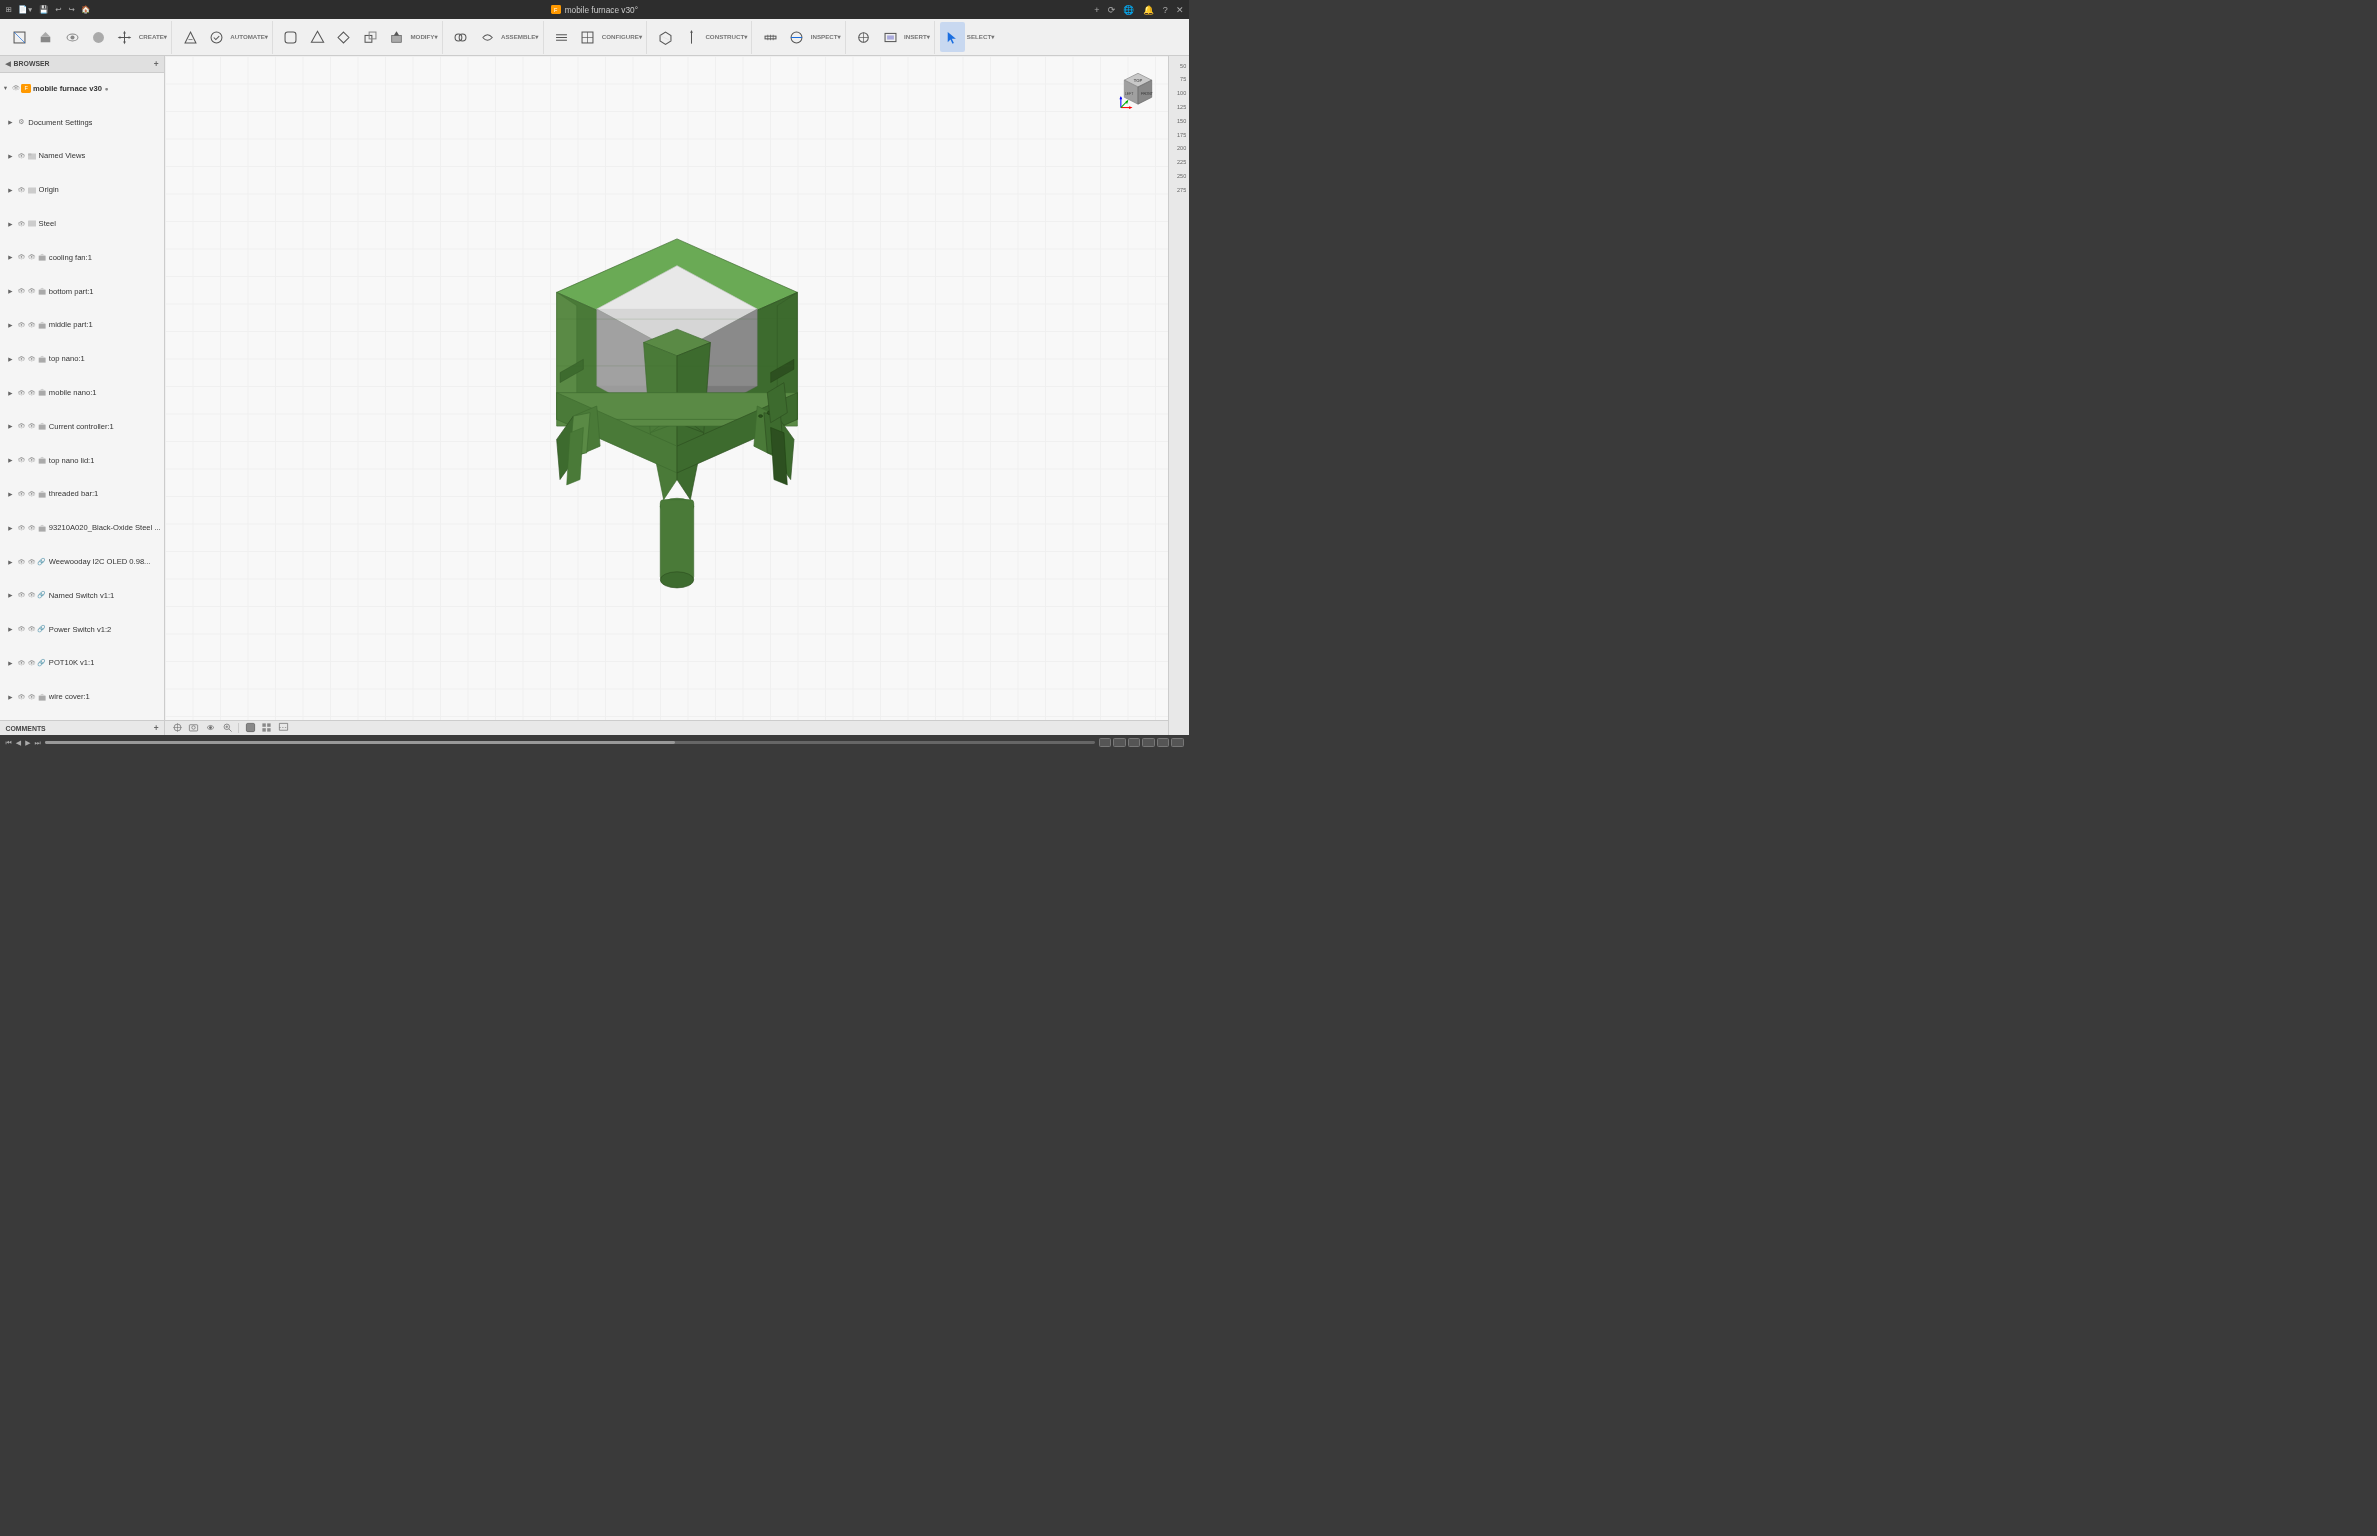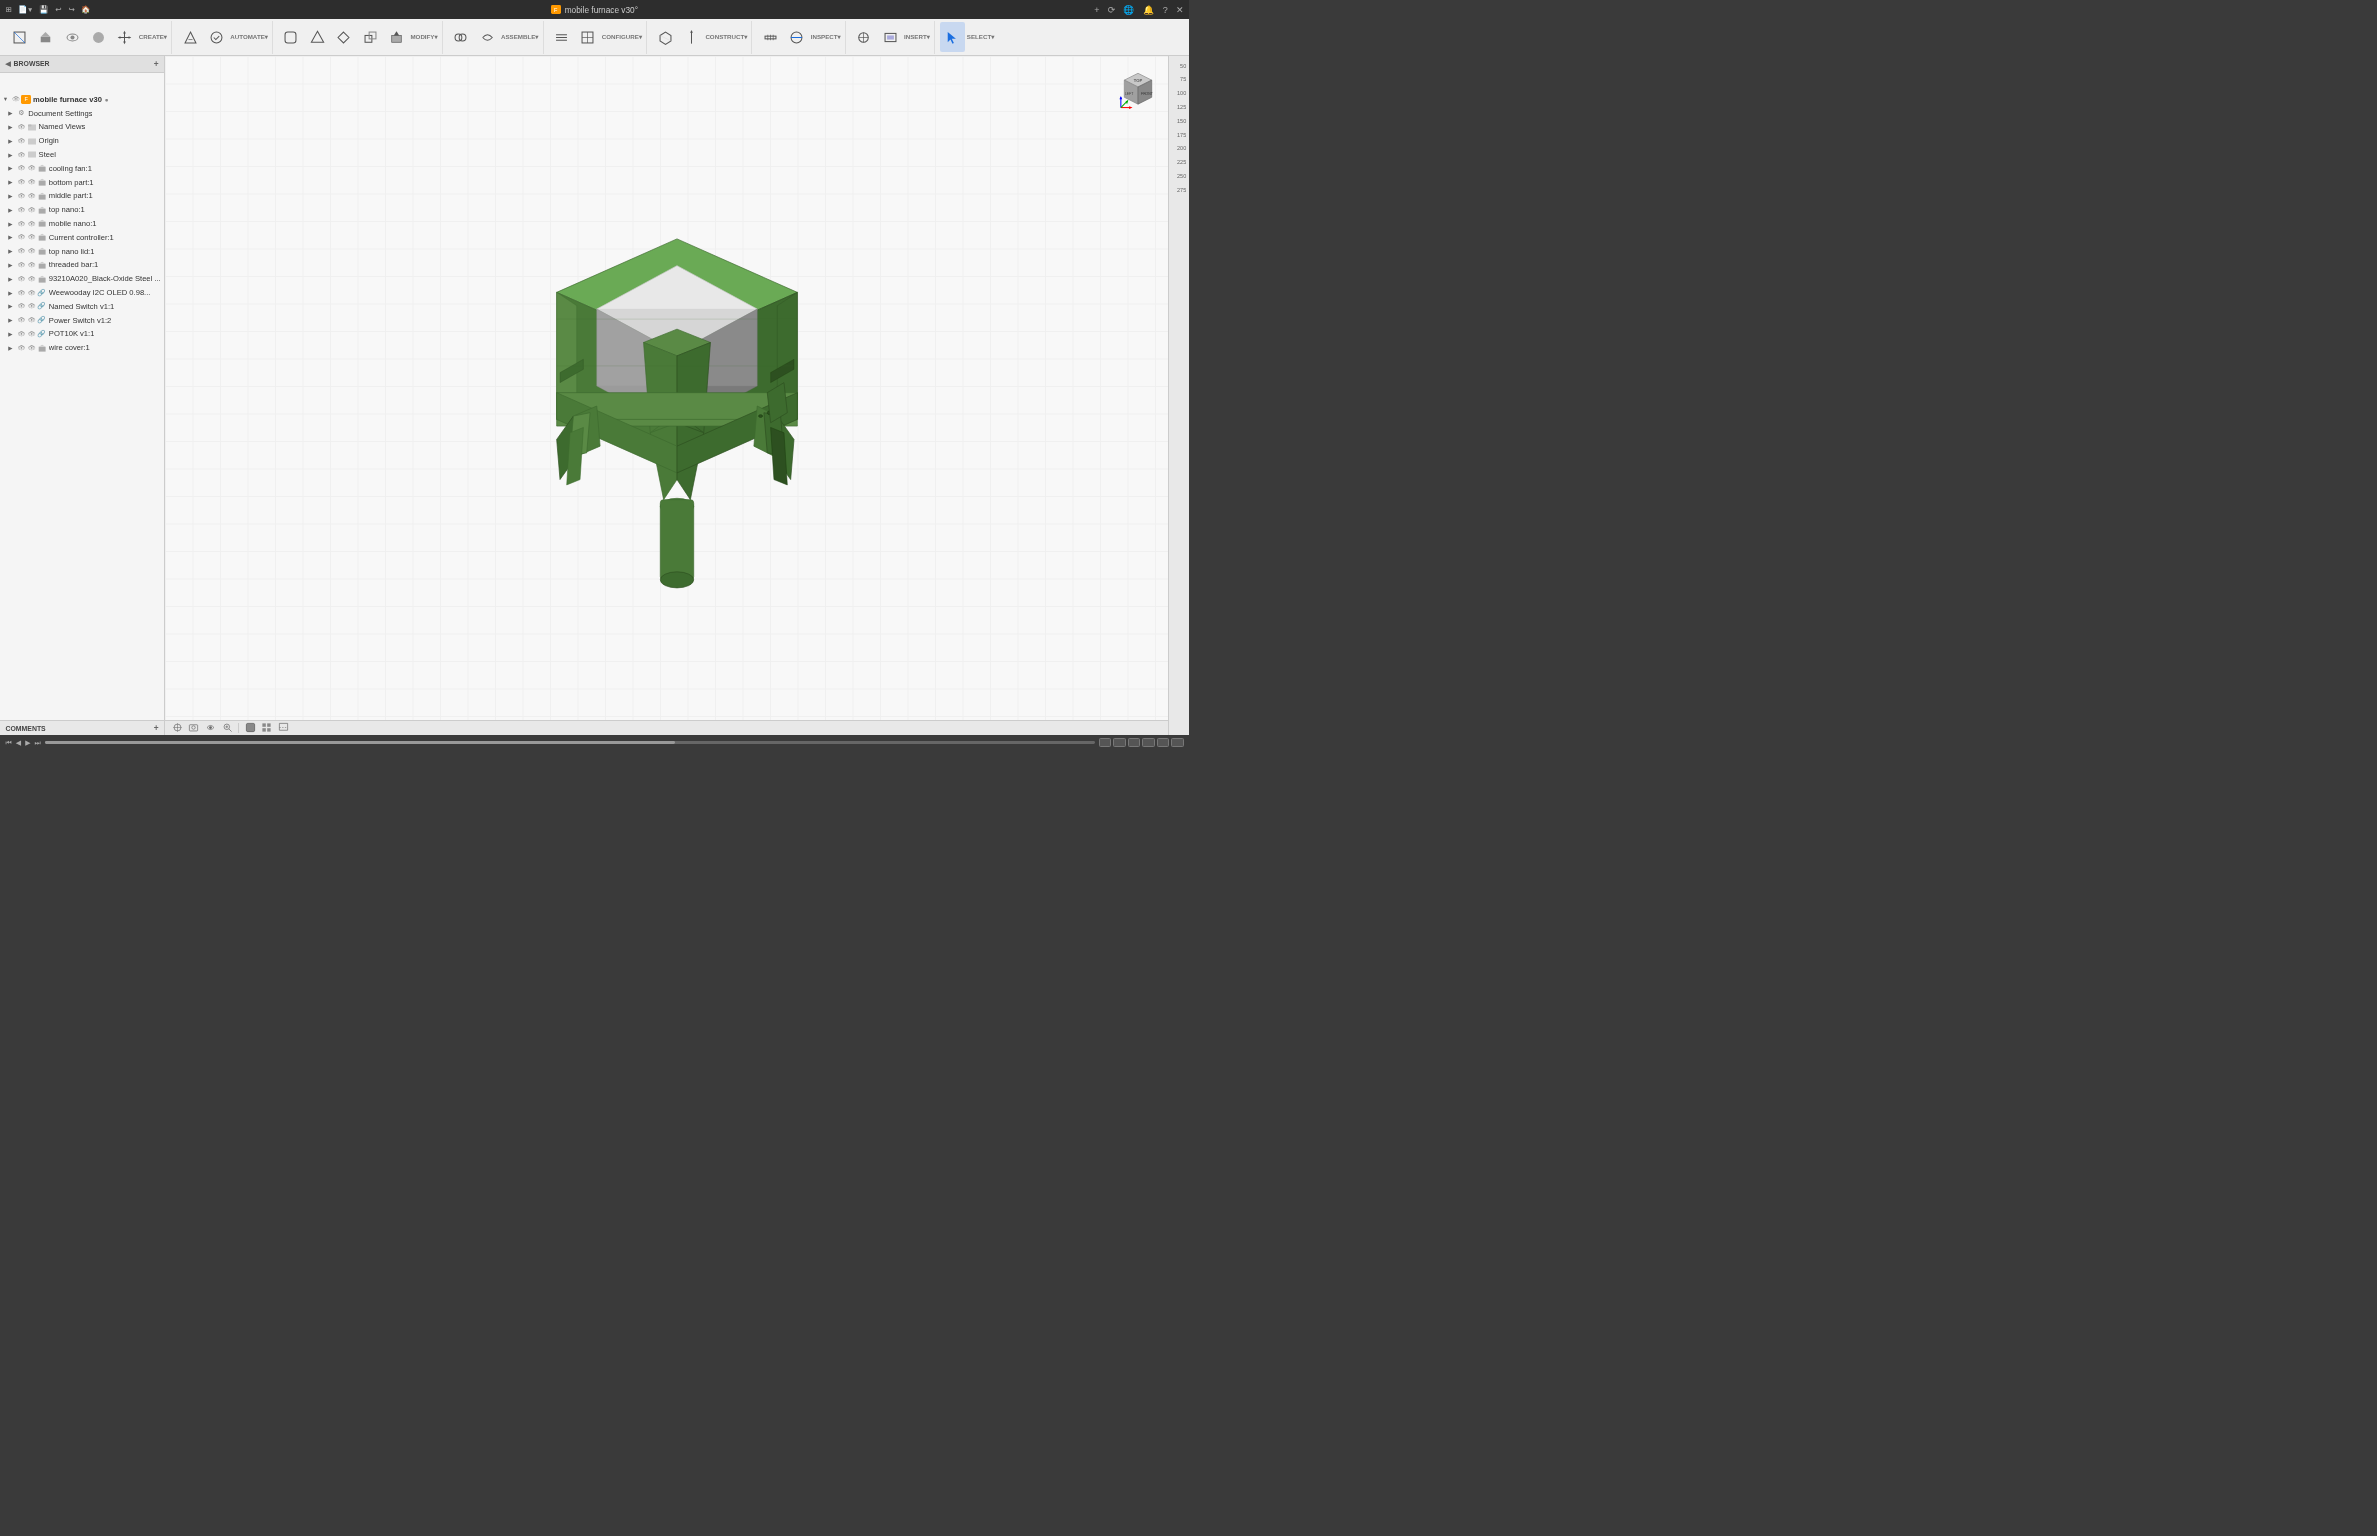--- a/index.html
+++ b/index.html
@@ -127,37 +127,37 @@
       display: flex;
       align-items: center;
       justify-content: space-between;
       padding: 0 5.5px;
       border-bottom: 0.7px solid #ccc;
     }
     #browser-header span { font-size: 6.9px; font-weight: bold; color: #444; }
     #browser-tree {
       flex: 1;
       overflow-y: auto;
-      padding: 20px 0;
+      padding: 9px 0;
     }
     .tree-item {
       display: flex;
       align-items: center;
       height: 13.8px;
       padding: 0 2.8px;
       cursor: pointer;
       font-size: 7.6px;
       color: #333;
       white-space: nowrap;
     }
     .tree-arrow { width: 8.3px; font-size: 5.5px; color: #666; flex-shrink: 0; }
     .tree-icons { display: flex; gap: 0.7px; margin-right: 2.1px; }
     .tree-ico { width: 9.6px; height: 9.6px; display: flex; align-items: center; justify-content: center; font-size: 6.2px; flex-shrink: 0; }
     .tree-label { font-size: 7.6px; overflow: hidden; text-overflow: ellipsis; }
-    .indent-1 { padding-left: 8.3px; }
+    .indent-1 { padding-left: 8.3px; margin-top: 20px; }
 
     
     #comments-panel {
       height: 15px;
       background: #e8e8e8;
       border-top: 0.7px solid #ccc;
       display: flex;
       align-items: center;
       justify-content: space-between;
       padding: 0 5.5px;

